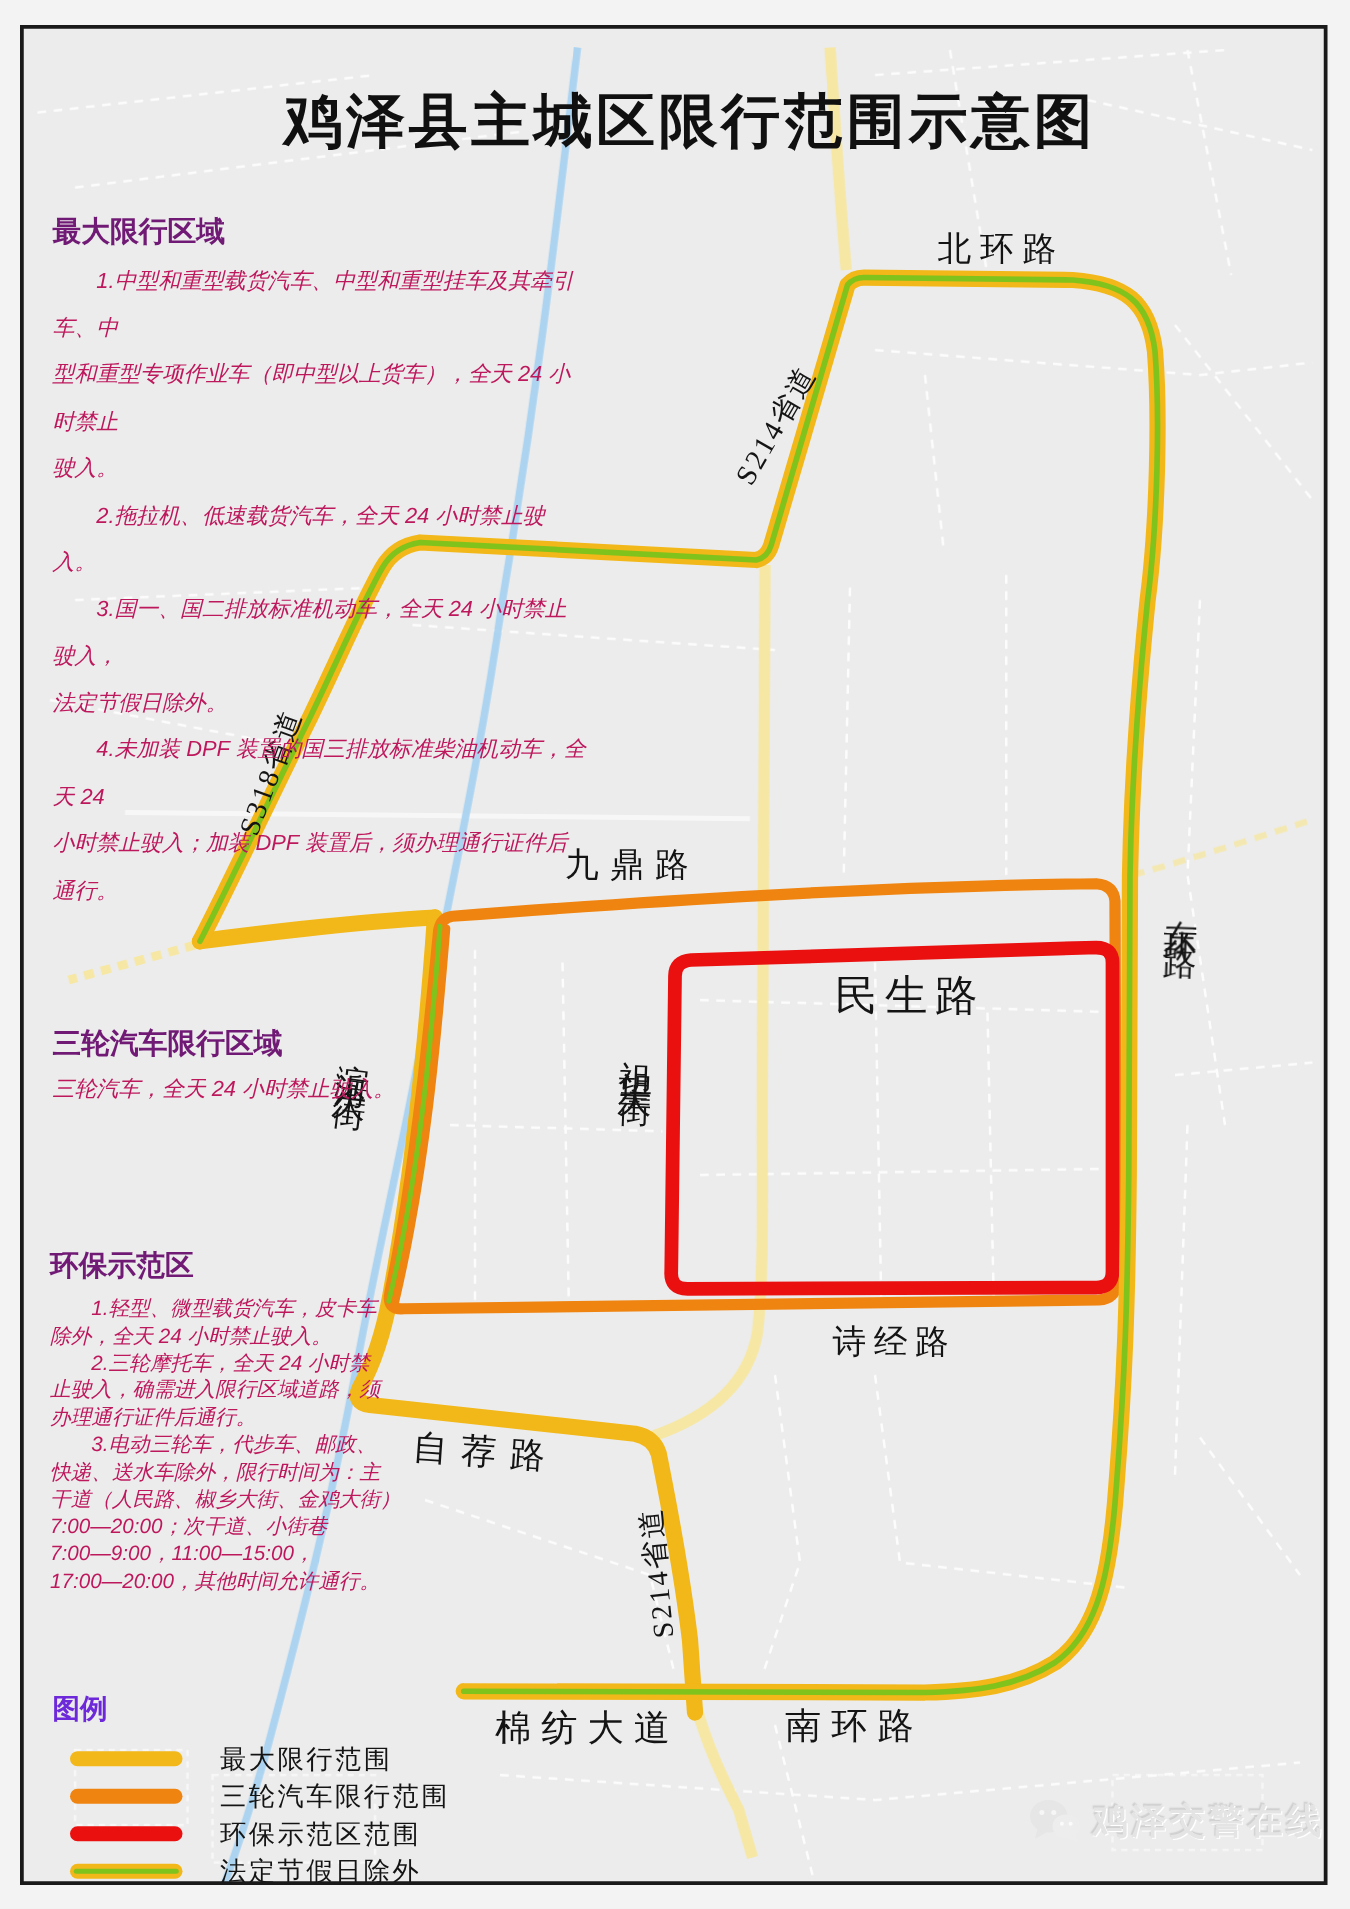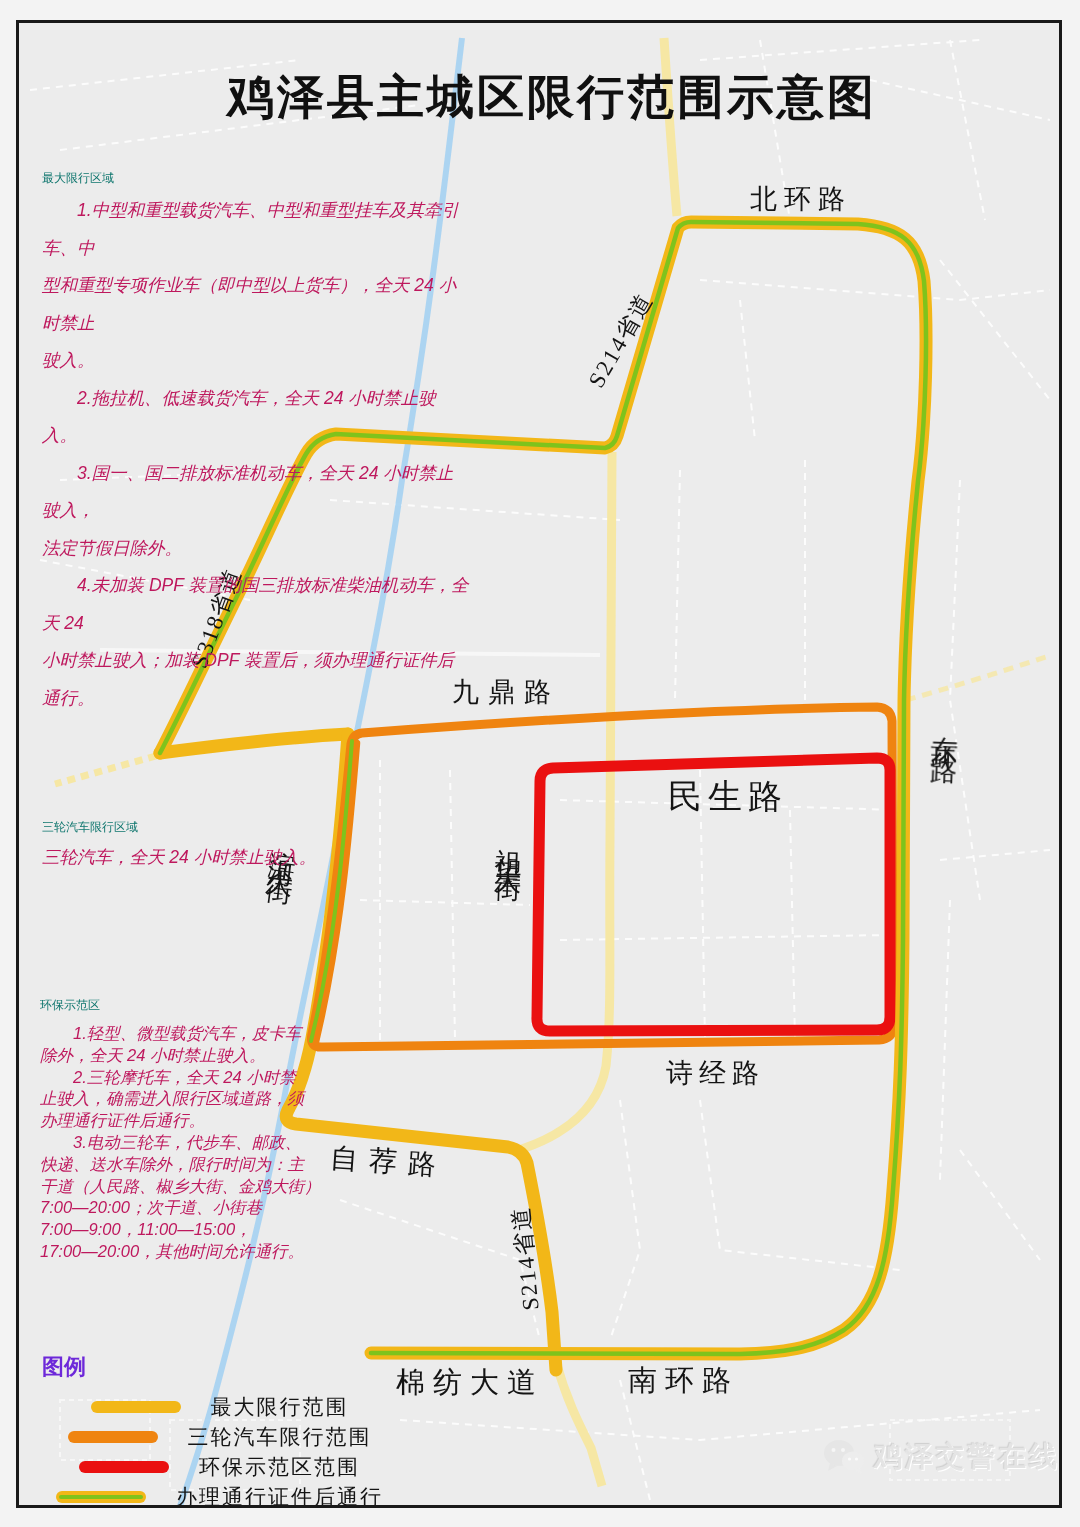--- a/index.html
+++ b/index.html
@@ -12,21 +12,21 @@
   .frame{
     position:absolute;left:16px;top:20px;width:1040px;height:1482px;
     border:3px solid #191919;z-index:6;pointer-events:none;
   }
   .title{
     position:absolute;left:0;top:66px;width:1080px;text-align:center;
     font-family:"Liberation Serif",serif;font-weight:bold;font-size:47px;
     color:#101010;letter-spacing:3px;z-index:3;padding-left:12px;
   }
   .tblock{position:absolute;z-index:3;color:#222;}
-  .tblock .hd{font-weight:normal;font-size:12px;color:#0f766e;}
+  .tblock .hd{font-weight:bold;font-size:23px;color:#701a75;}
   .tblock .bd{white-space:pre-line;color:#be185d;font-style:italic;}
   #blk-max{left:42px;top:170px;width:428px;}
   #blk-max .bd{font-size:17.5px;line-height:37.5px;margin-top:5px;}
   #blk-tri{left:42px;top:779px;width:300px;margin-top:40px;}
   #blk-tri .bd{font-size:17.5px;line-height:30px;margin-top:6px;}
   #blk-eco{left:40px;top:997px;width:286px;}
   #blk-eco .bd{font-size:16.5px;line-height:21.8px;margin-top:9px;}
   .rlabel{
     position:absolute;z-index:2;font-family:"Liberation Serif",serif;
     color:#141414;white-space:nowrap;
@@ -43,21 +43,21 @@
   #lb-zuwang{left:491px;top:827px;font-size:27px;letter-spacing:9px;transform:rotate(2deg);}
   #lb-binhe{left:266px;top:830px;font-size:27px;letter-spacing:9px;transform:rotate(7deg);}
   #lb-shijing{left:666px;top:1055px;font-size:27px;letter-spacing:6px;}
   #lb-zijian{left:330px;top:1143px;font-size:28px;letter-spacing:11px;transform:rotate(4deg);}
   #lb-s214s{left:516px;top:1312px;font-size:23px;letter-spacing:2px;
     transform-origin:0 0;transform:rotate(-96deg);}
   #lb-mianfang{left:396px;top:1363px;font-size:29px;letter-spacing:8px;}
   #lb-nanhuan{left:628px;top:1361px;font-size:29px;letter-spacing:8px;}
   .legend{position:absolute;left:42px;top:1352px;z-index:3;}
   .legend .hd{font-weight:bold;font-size:22px;color:#6d28d9;margin-bottom:10px;}
-  .lrow{display:flex;align-items:center;height:30px;justify-content:center;}
+  .lrow{display:flex;align-items:center;height:30px;}
   .lbar{width:90px;height:12px;border-radius:6px;margin-left:14px;position:relative;flex:0 0 auto;}
   .lbar.c-max{background:#f2b718;}
   .lbar.c-tri{background:#ef8410;}
   .lbar.c-eco{background:#ea1010;}
   .lbar.c-bnd{background:#f2b718;}
   .lbar.c-bnd .stripe{position:absolute;left:3px;right:3px;top:4px;height:4px;border-radius:2px;background:#7fc31c;}
   .llabel{margin-left:30px;font-family:"Liberation Serif",serif;font-size:21px;color:#141414;letter-spacing:2px;}
   .watermark{
     position:absolute;left:822px;top:1438px;z-index:3;display:flex;align-items:center;
     color:#e4e4e4;text-shadow:1px 1px 0 #ffffff,-1px -1px 1px #cfcfcf;
@@ -198,21 +198,21 @@
     <div class="llabel">三轮汽车限行范围</div>
   </div>
   <div class="lrow">
     <div class="lbar c-eco"></div>
     <div class="llabel">环保示范区范围</div>
   </div>
   <div class="lrow">
     <div class="lbar c-bnd">
         <div class="stripe"></div>
       </div>
-    <div class="llabel">办理通行证件后通行</div>
+    <div class="llabel">法定节假日除外</div>
   </div>
 </div>
 
 <div class="watermark">
   <span class="wm-icon">
     <svg width="44" height="38" viewBox="0 0 44 38">
       <ellipse cx="17" cy="15" rx="15" ry="13" fill="#e6e6e6"></ellipse>
       <path d="M8,25 L6,33 L15,28 Z" fill="#e6e6e6"></path>
       <circle cx="11.5" cy="12" r="2" fill="#f6f6f6"></circle>
       <circle cx="21" cy="12" r="2" fill="#f6f6f6"></circle>

